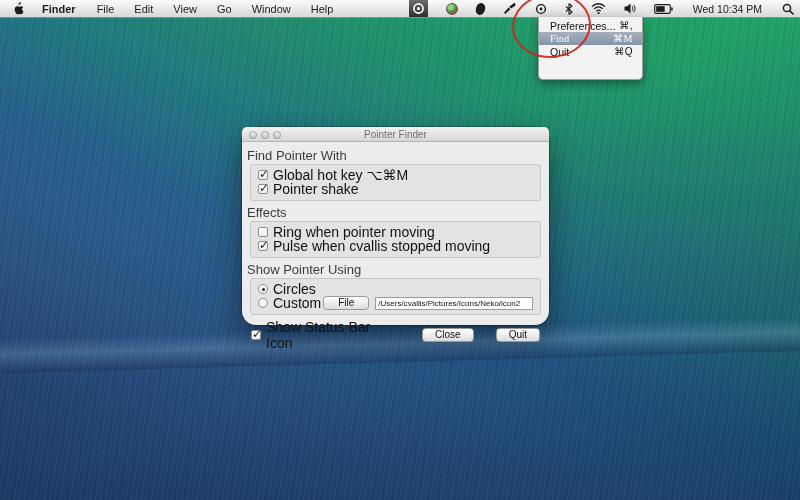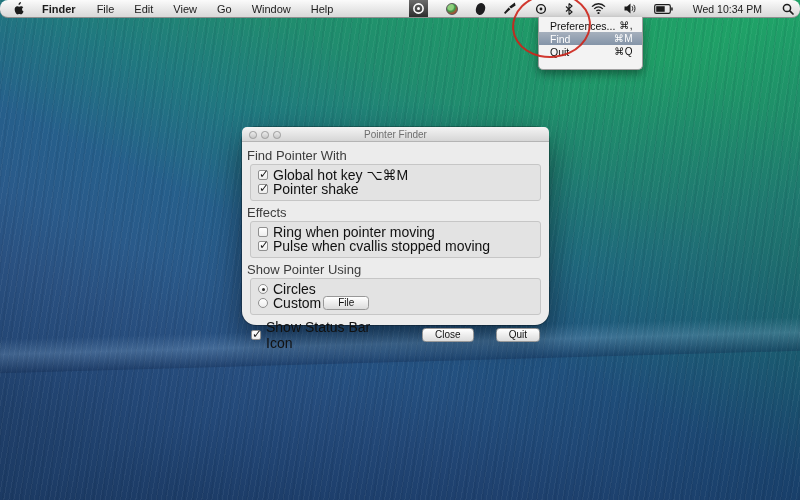--- a/index.html
+++ b/index.html
@@ -19,21 +19,21 @@
     content:""; position:absolute; left:-20px; right:-20px; top:328px; height:34px;
     background:linear-gradient(to bottom, rgba(170,205,235,0) 0%, rgba(170,205,235,0.22) 45%, rgba(15,35,70,0.30) 100%);
     transform:rotate(-1.6deg);
   }
 
   
   .menubar {
     position:absolute; top:0; left:0; right:0; height:18px; z-index:30;
     background:linear-gradient(#fbfbfb,#d8d8d8);
     border-bottom:1px solid #8e8e8e;
-    display:flex; align-items:center; font-size:11px; color:#1c1c1c;border-radius:8px;
+    display:flex; align-items:center; font-size:11px; color:#1c1c1c;
   }
   .menubar-left { display:flex; align-items:center; height:100%; padding-left:9px; }
   .menu-title { padding:0 10px; height:100%; display:flex; align-items:center; }
   .menu-title.app { font-weight:bold; padding:0 11px; }
   .apple { padding:0 6px 0 5px; display:flex; align-items:center; height:100%; }
   .menubar-right { position:absolute; right:6px; top:0; height:100%; display:flex; align-items:center; gap:18px; }
   .sicon { height:17px; display:flex; align-items:center; justify-content:center; }
   .sicon svg { display:block; }
   .sicon.selected { background:linear-gradient(#6b6b6b,#2e2e2e); padding:0 3px; }
   .clock { font-size:10.5px; padding:0 2px; white-space:nowrap; }
@@ -41,25 +41,25 @@
   
   .cam-dot { width:12px; height:12px; border-radius:50%; border:1px solid #555;
     background:radial-gradient(circle at 35% 30%, #8fd07c 0 30%, #3a9d4a 45%, #b8452e 75%, #7a1f12 100%); }
   .dark-blob { width:9px; height:12px; border-radius:5px/6px; background:#1d1d1f; transform:rotate(18deg); }
 
   
   .dropdown {
     position:absolute; left:538px; top:17px; width:105px; z-index:40;
     background:#f3f3f3; border:1px solid #9f9f9f; border-top:none;
     border-radius:0 0 5px 5px; box-shadow:0 4px 10px rgba(0,0,0,0.4);
-    padding:2px 0 11px; font-size:10.5px; color:#111;
+    padding:2px 0 21px; font-size:10.5px; color:#111;
   }
   .dd-item { display:flex; justify-content:space-between; align-items:center;
     height:13px; padding:0 9px 0 11px; }
-  .dd-item.highlight { background:linear-gradient(#a6b0bd,#808fa0); background:linear-gradient(#a6b0bd,#8494a8); color:#fff; }
+  .dd-item.highlight { background:linear-gradient(#a6b0bd,#808fa0); background:linear-gradient(#a6b0bd,#8494a8); color:#fff;font-family:Liberation Serif, serif; }
   .dd-shortcut { font-size:10px; letter-spacing:0.5px; }
 
   
   .red-circle {
     position:absolute; left:512px; top:-7px; width:79px; height:65px; z-index:50;
     border:2.5px solid rgba(205,35,25,0.9); border-radius:50%;
     transform:rotate(-6deg); pointer-events:none;
   }
 
   
@@ -240,20 +240,21 @@
     <div class="grp-label">Show Pointer Using</div>
     <div class="grp-box">
       <div class="row">
         <span class="radio selected"></span>
         <span class="ctl-label">Circles</span>
       </div>
       <div class="row">
         <span class="radio"></span>
         <span class="ctl-label">Custom</span>
         <button class="btn file-btn">File</button>
+        <input class="path-input" value="/Users/cvallis/Pictures/Icons/Neko/icon2" style="">
       </div>
     </div>
 
     <div class="bottom-row">
       <span class="cb checked"></span>
       <span class="ctl-label">Show Status Bar Icon</span>
       <span class="spacer"></span>
       <button class="btn">Close</button>
       <button class="btn">Quit</button>
     </div>

